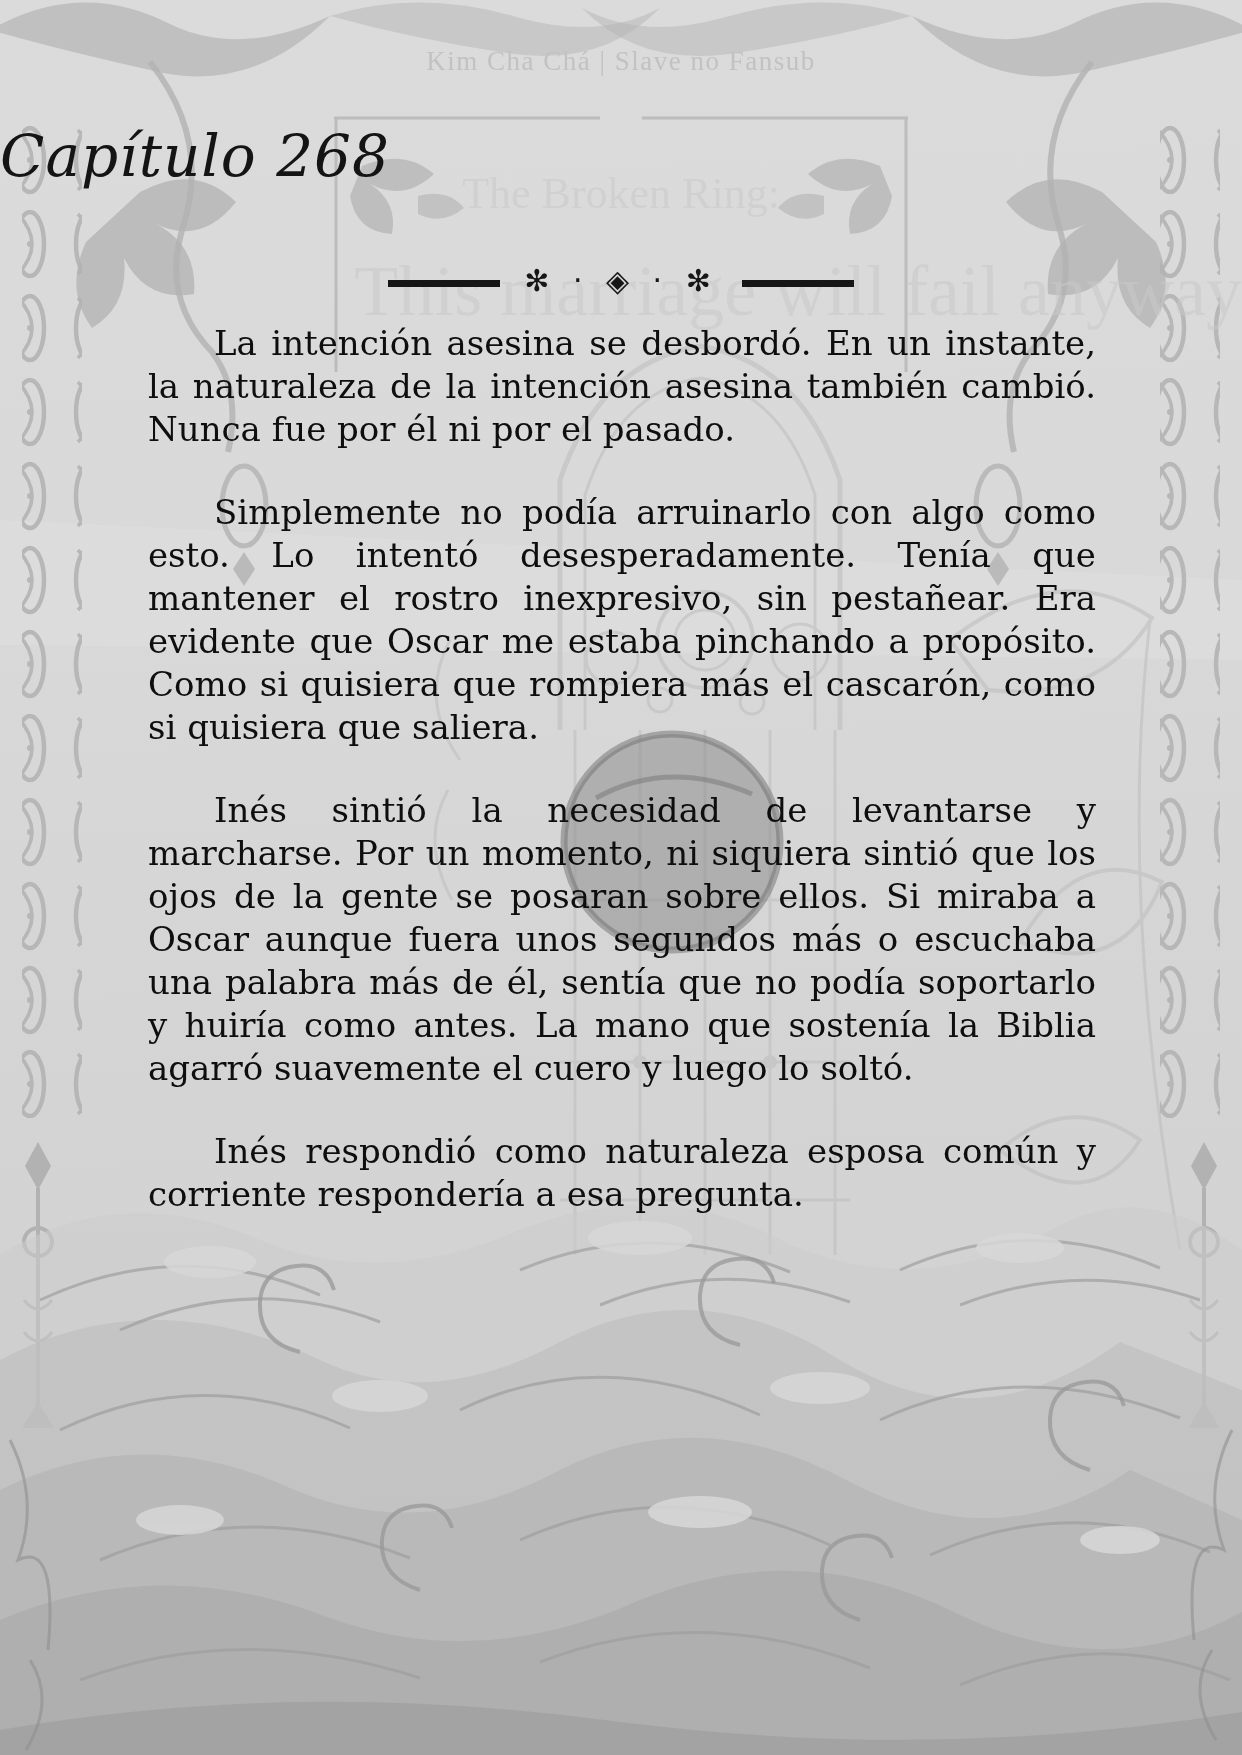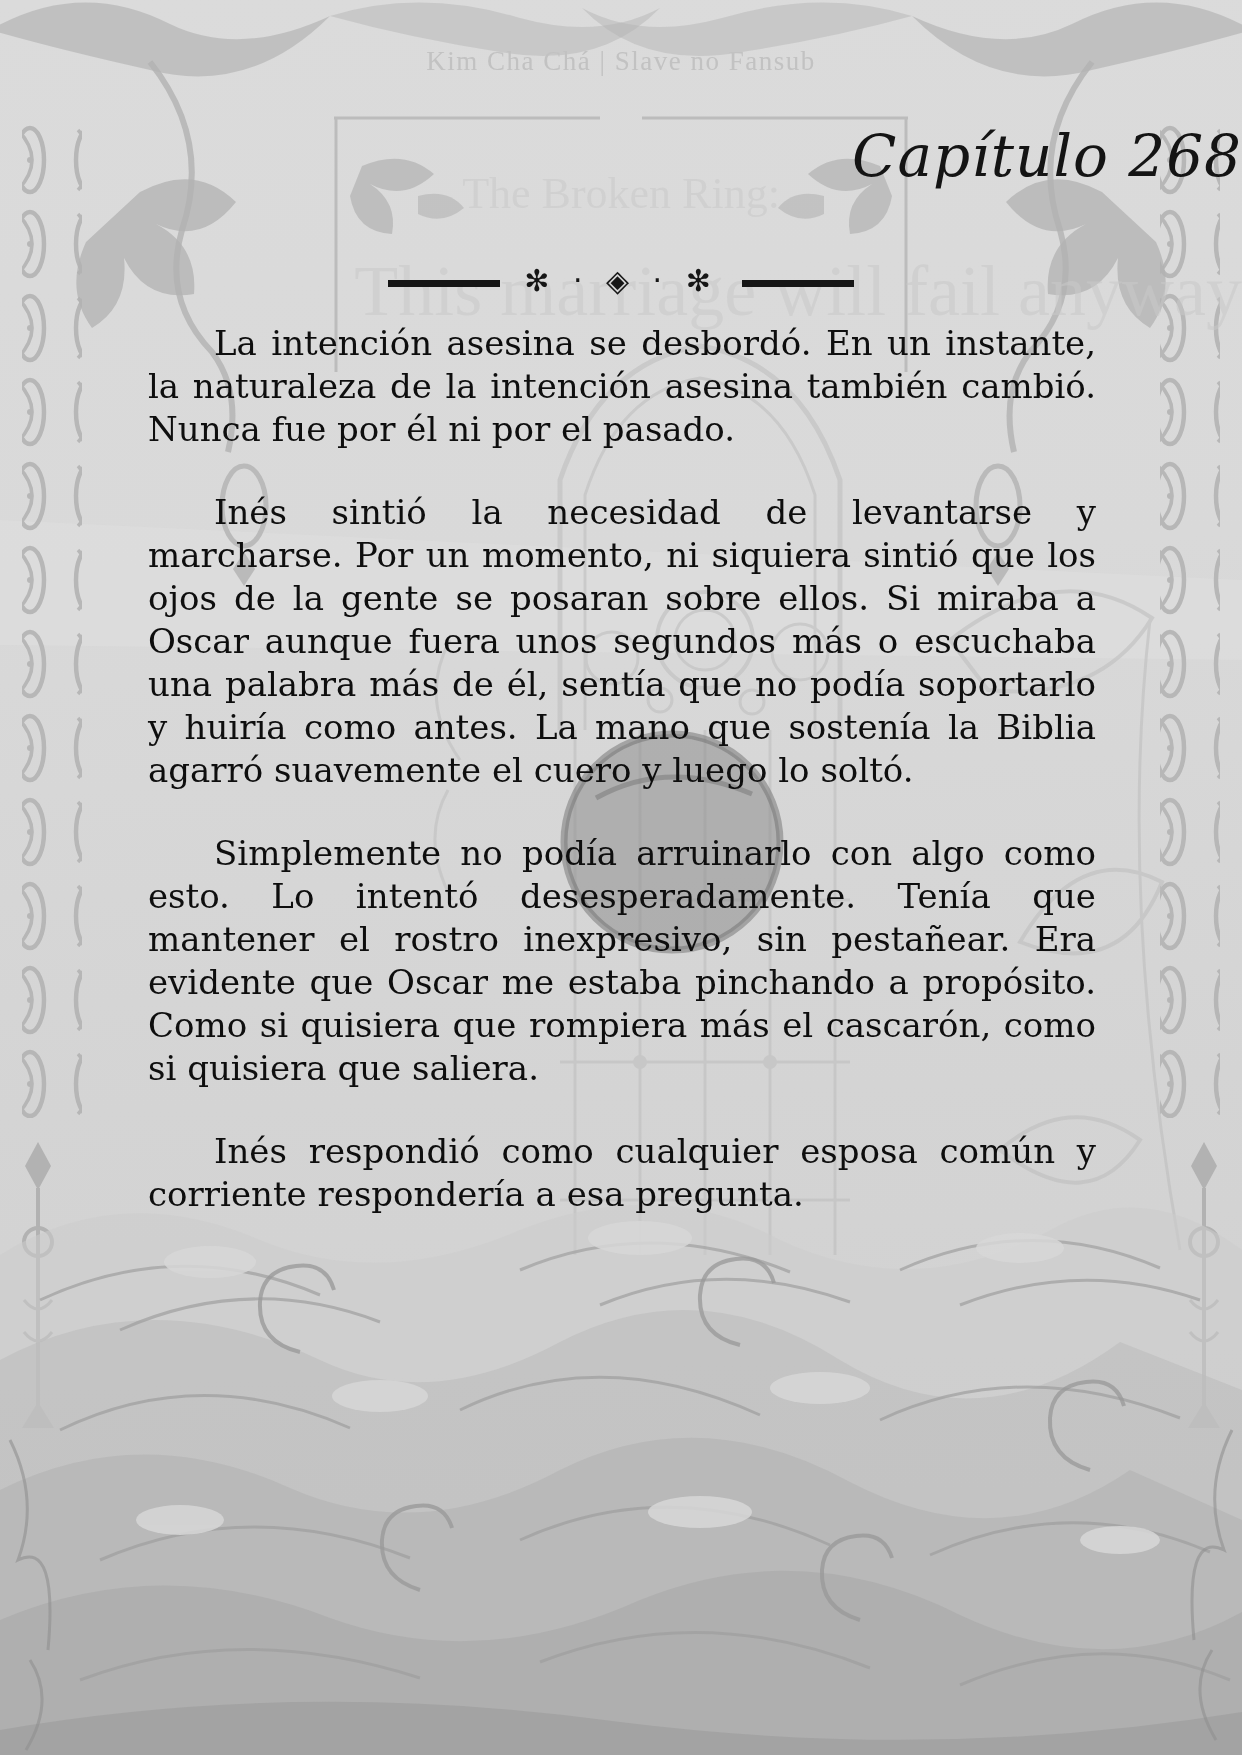--- a/index.html
+++ b/index.html
@@ -15,21 +15,21 @@
   .art{position:absolute;inset:0;width:1242px;height:1755px;z-index:0;}
   .content{position:absolute;inset:0;z-index:2;}
   .credit{
     position:absolute;top:46px;left:0;width:100%;text-align:center;
     font-size:27px;letter-spacing:1.5px;color:#c2c2c2;
   }
   .watermark{position:absolute;left:0;width:100%;text-align:center;color:#c9c9c9;opacity:.55;z-index:1;}
   .wm1{top:168px;font-size:44px;}
   .wm2{top:250px;font-size:72px;text-align:right;}
   .chapter-title{
-    position:absolute;top:122px;left:0;width:100%;text-align:right;
+    position:absolute;top:122px;left:0;width:100%;text-align:left;
     font-family:"DejaVu Serif","Liberation Serif",serif;
     font-style:italic;font-size:58px;font-weight:500;color:#141414;letter-spacing:1px;
     z-index:2;
   }
   .divider{
     position:absolute;top:268px;left:0;width:100%;
     display:flex;align-items:center;justify-content:center;gap:24px;z-index:2;
   }
   .divider .bar{width:112px;height:7px;background:#161616;}
   .divider .sym{
@@ -164,19 +164,19 @@
     <div class="chapter-title">Capítulo 268</div>
 
     <div class="divider">
       <span class="bar"></span>
       <span class="sym">✻ · ◈ · ✻</span>
       <span class="bar"></span>
     </div>
 
     <div class="bodytext">
       <p>La intención asesina se desbordó. En un instante, la naturaleza de la intención asesina también cambió. Nunca fue por él ni por el pasado.</p>
+      <p>Simplemente no podía arruinarlo con algo como esto. Lo intentó desesperadamente. Tenía que mantener el rostro inexpresivo, sin pestañear.  Era evidente que Oscar me estaba pinchando a propósito. Como si quisiera que rompiera más el cascarón, como si quisiera que saliera.</p>
       <p>Inés sintió la necesidad de levantarse y marcharse. Por un momento, ni siquiera sintió que los ojos de la gente se posaran sobre ellos. Si miraba a Oscar aunque fuera unos segundos más o escuchaba una palabra más de él, sentía que no podía soportarlo y huiría como antes. La mano que sostenía la Biblia agarró suavemente el cuero y luego lo soltó.</p>
-      <p>Simplemente no podía arruinarlo con algo como esto. Lo intentó desesperadamente. Tenía que mantener el rostro inexpresivo, sin pestañear.  Era evidente que Oscar me estaba pinchando a propósito. Como si quisiera que rompiera más el cascarón, como si quisiera que saliera.</p>
-      <p>Inés respondió como cualquier esposa común y corriente respondería a esa pregunta.</p>
+      <p>Inés respondió como naturaleza esposa común y corriente respondería a esa pregunta.</p>
     </div>
 
   </div>
 </div>
 
 </body></html>

